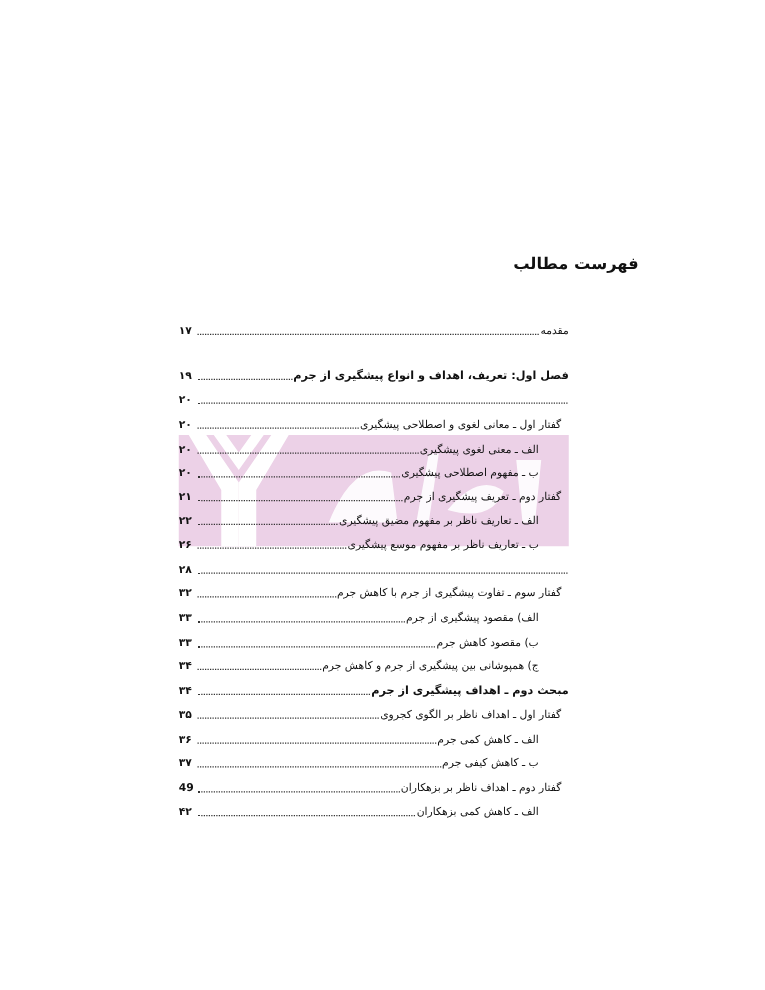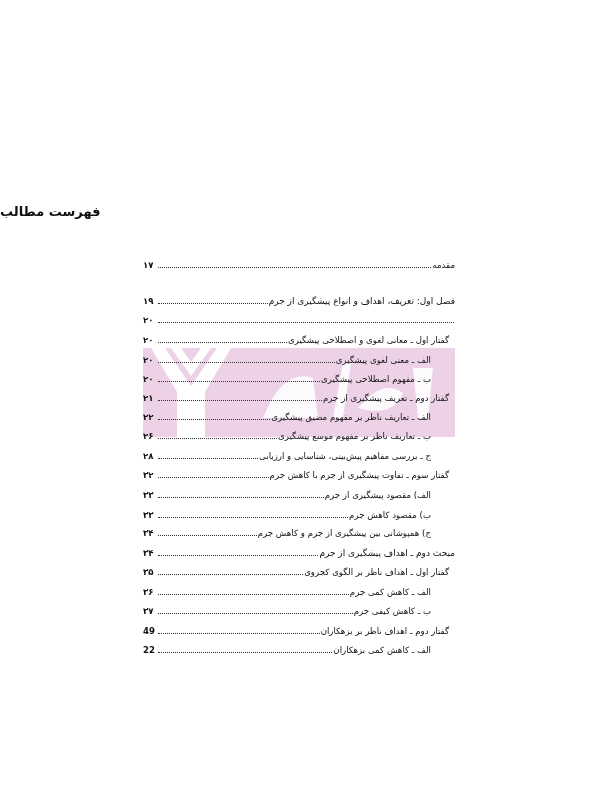--- a/index.html
+++ b/index.html
@@ -1,26 +1,26 @@
 <!DOCTYPE html>
 <html><head>
 <meta charset="utf-8">
 <style>
   html, body { margin: 0; padding: 0; background: #ffffff; }
   body { width: 612px; height: 792px; position: relative; overflow: hidden;
          font-family: "DejaVu Sans", sans-serif; color: #111; }
-  .page-title { position: absolute; left: 0; width: 511px; top: 204px; text-align: left;
+  .page-title { position: absolute; left: 0; width: 511px; top: 204px; text-align: right;
                 font-size: 13px; font-weight: bold; direction: rtl; }
   .toc { position: absolute; left: 143px; width: 312px; top: 255px; }
   .row { position: absolute; left: 0; width: 312px; height: 16px; display: flex;
          direction: rtl; align-items: flex-end; font-size: 8.6px; line-height: 12px; }
   .row .label { white-space: nowrap; flex: 0 0 auto; text-align: center; }
   .row .dots { flex: 1 1 auto; border-bottom: 1px dotted #333; margin: 0 1px 3px 1px; height: 1px; }
   .row .page { flex: 0 0 auto; width: 14px; text-align: left; font-weight: bold; font-size: 8.6px; }
-  .row.bold .label { font-weight: normal; font-size: 9px; }
+  .row.bold .label { font-weight: bold; font-size: 9px; }
   .row.l1 .label { margin-right: 0; }
   .row.l2 .label { margin-right: 6px; }
   .row.l3 .label { margin-right: 24px; }
   .watermark { position: absolute; left: 143px; top: 348px; width: 312px; height: 89px;
                background: #e9c9e3; opacity: 0.85; z-index: 0; }
   .watermark svg { position: absolute; left: 0; top: 0; }
   .toc { z-index: 1; }
 </style>
 </head>
 <body>
@@ -75,21 +75,20 @@
     <span class="label">الف ـ تعاریف ناظر بر مفهوم مضیق پیشگیری</span>
     <span class="dots"></span>
     <span class="page">۲۲</span>
   </div>
   <div class="row l3" style="top:171px">
     <span class="label">ب ـ تعاریف ناظر بر مفهوم موسع پیشگیری</span>
     <span class="dots"></span>
     <span class="page">۲۶</span>
   </div>
   <div class="row l3" style="top:191px">
-    <span class="label">ج ـ بررسی مفاهیم پیش‌بینی، شناسایی و ارزیابی</span>
     <span class="dots"></span>
     <span class="page">۲۸</span>
   </div>
   <div class="row l2" style="top:210px">
     <span class="label">گفتار سوم ـ تفاوت پیشگیری از جرم با کاهش جرم</span>
     <span class="dots"></span>
     <span class="page">۳۲</span>
   </div>
   <div class="row l3" style="top:230px">
     <span class="label">الف) مقصود پیشگیری از جرم</span>
@@ -127,15 +126,15 @@
     <span class="page">۳۷</span>
   </div>
   <div class="row l2" style="top:366px">
     <span class="label">گفتار دوم ـ اهداف ناظر بر بزهکاران</span>
     <span class="dots"></span>
     <span class="page">49</span>
   </div>
   <div class="row l3" style="top:385px">
     <span class="label">الف ـ کاهش کمی بزهکاران</span>
     <span class="dots"></span>
-    <span class="page">22</span>
+    <span class="page">۴۲</span>
   </div>
 </div>
 
 </body></html>

